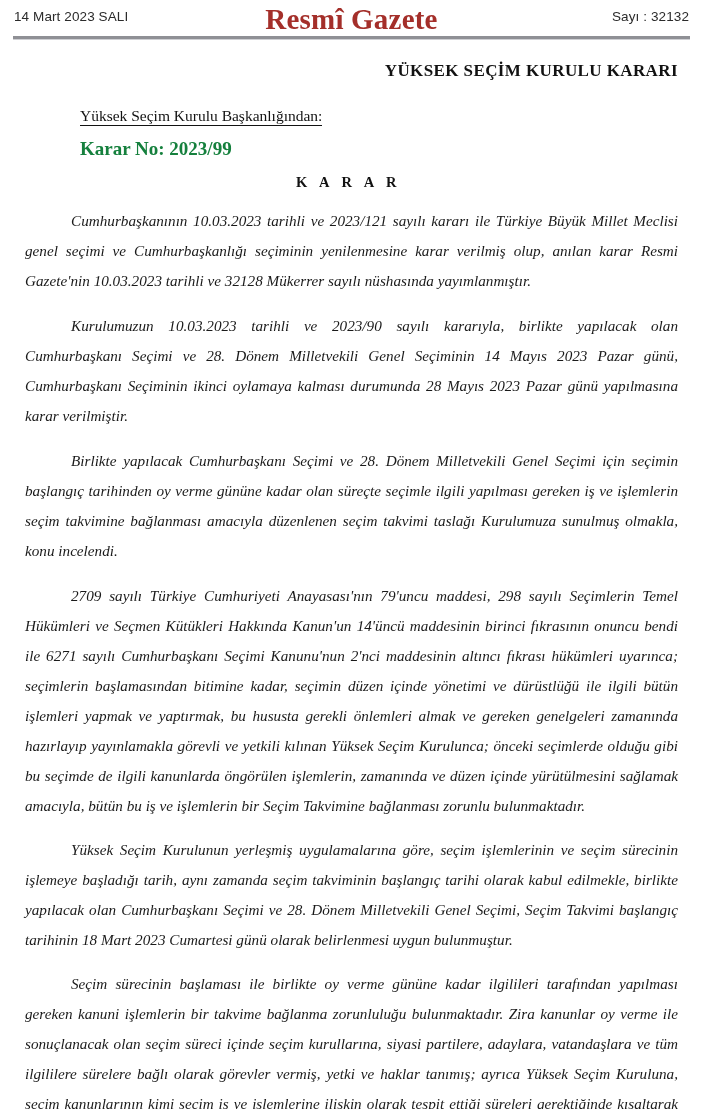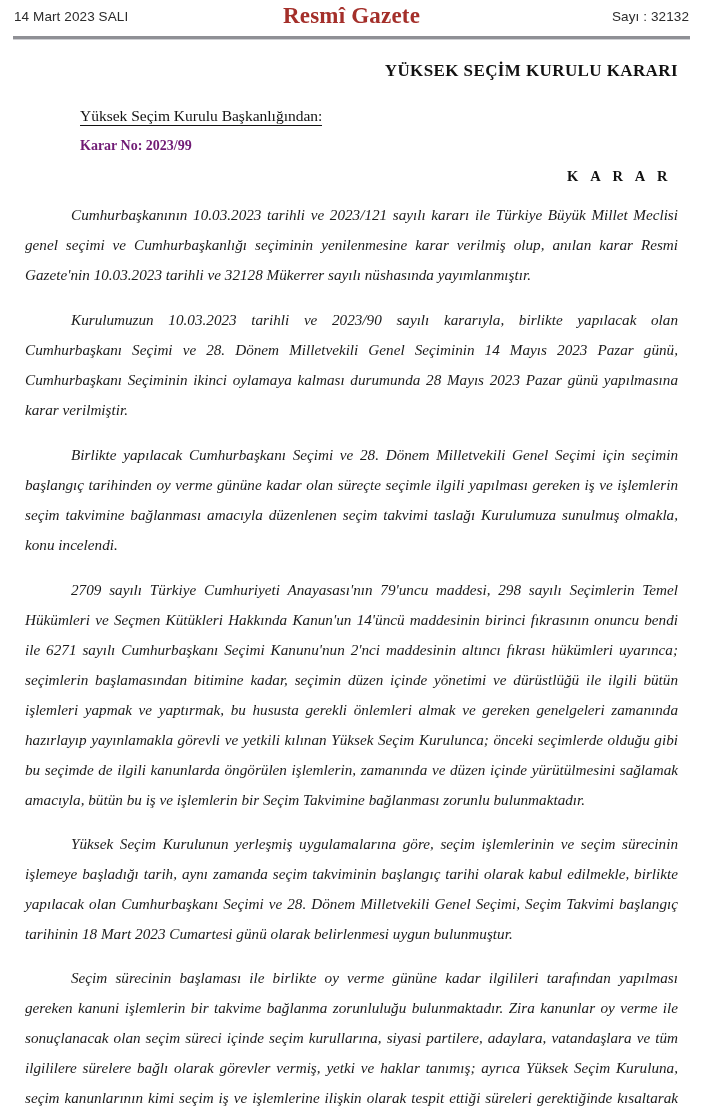--- a/index.html
+++ b/index.html
@@ -45,21 +45,21 @@
   .masthead-date { flex: 0 0 auto; }
   .masthead-issue { flex: 0 0 auto; text-align: center; }
   .masthead-title {
     position: absolute;
     left: 0;
     right: 0;
     top: 3px;
     text-align: center;
     font-family: "Liberation Serif", "DejaVu Serif", serif;
     font-weight: bold;
-    font-size: 23px;
+    font-size: 29px;
     color: #a42f2a;
     letter-spacing: 0.2px;
     pointer-events: none;
   }
 
   .masthead-rule {
     margin: 3px 13px 0 13px;
     height: 3px;
     background: #8f9095;
     border-bottom: 1px solid #cfd0d4;
@@ -85,27 +85,27 @@
     font-size: 15.5px;
     color: #121212;
   }
   .agency-line span {
     border-bottom: 1px solid #121212;
     padding-bottom: 1px;
   }
 
   .decision-no {
     margin: 13px 0 0 55px;
-    font-size: 14px;
+    font-size: 19px;
     font-weight: bold;
-    color: #701a75;
+    color: #15803d;
   }
 
   .karar-word {
-    text-align: right;
+    text-align: center;
     font-weight: bold;
     font-size: 14.5px;
     letter-spacing: 4.5px;
     margin: 14px 0 0 0;
     padding-right: 6px;
     color: #121212;
   }
 
   .section-heading {
     margin: 21px 0 0 55px;

